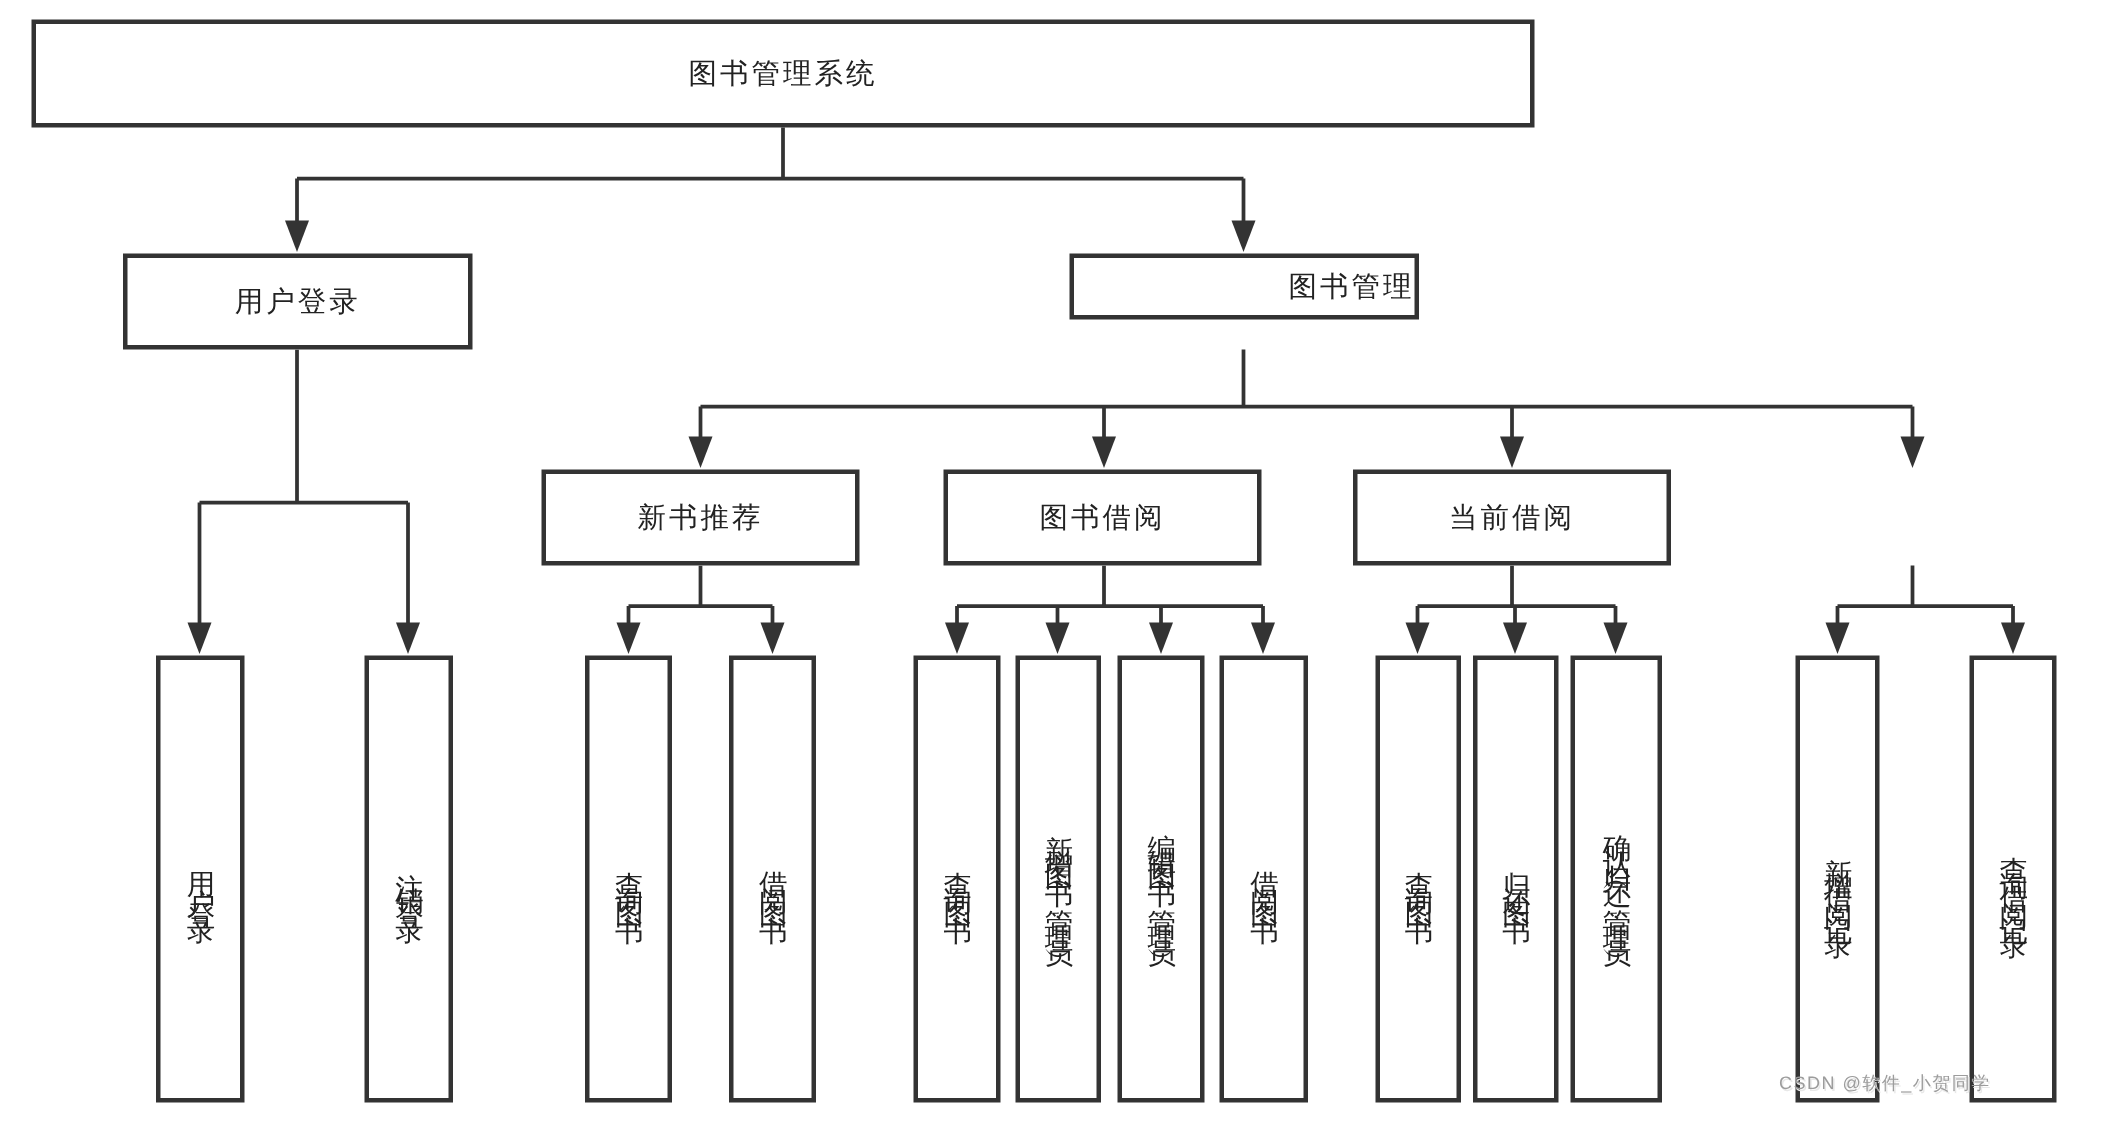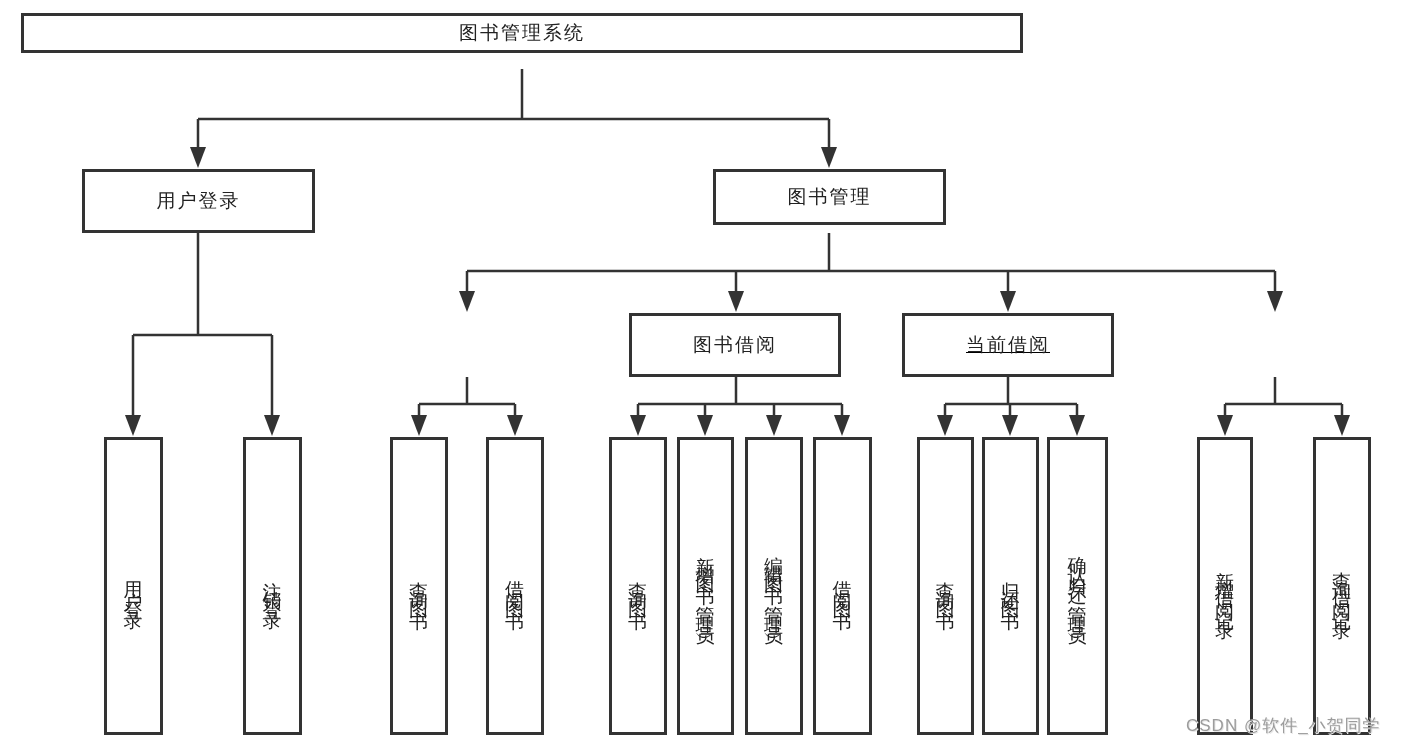--- a/index.html
+++ b/index.html
@@ -34,46 +34,46 @@
   }
   .vlabel {
     writing-mode: vertical-rl;
     text-orientation: mixed;
     font-size: 19px;
     line-height: 1;
     letter-spacing: 10px;
     color: #222222;
   }
   
-  .n-root  { left: 21px;  top: 13px;  width: 1002px; height: 40px; }
+  .n-root  { left: 21px;  top: 13px;  width: 1002px; height: 72px; }
   .n-muser { left: 82px;  top: 169px; width: 233px;  height: 64px; }
-  .n-mbook { left: 713px; top: 169px; width: 233px;  height: 56px; }
+  .n-mbook { left: 713px; top: 169px; width: 233px;  height: 44px; justify-content: flex-end; }
   .n-l3a   { left: 361px; top: 313px; width: 212px;  height: 64px; }
   .n-l3b   { left: 629px; top: 313px; width: 212px;  height: 64px; }
-  .n-l3c   { left: 902px; top: 313px; width: 212px;  height: 64px; text-decoration: underline; }
+  .n-l3c   { left: 902px; top: 313px; width: 212px;  height: 64px; }
   .n-l3d   { left: 1168px;top: 313px; width: 214px;  height: 64px; }
   .leaf    { top: 437px; height: 298px; }
   .n-b1  { left: 104px;  width: 59px; }
   .n-b2  { left: 243px;  width: 59px; }
   .n-b3  { left: 390px;  width: 58px; }
   .n-b4  { left: 486px;  width: 58px; }
   .n-b5  { left: 609px;  width: 58px; }
   .n-b6  { left: 677px;  width: 57px; }
   .n-b7  { left: 745px;  width: 58px; }
   .n-b8  { left: 813px;  width: 59px; }
   .n-b9  { left: 917px;  width: 57px; }
   .n-b10 { left: 982px;  width: 57px; }
   .n-b11 { left: 1047px; width: 61px; }
   .n-b12 { left: 1197px; width: 56px; }
   .n-b13 { left: 1313px; width: 58px; }
   .watermark {
     position: absolute;
     left: 1186px;
     top: 714px;
-    font-size: 17px;
+    font-size: 12px;
     letter-spacing: 1px;
     color: #9c9c9c;
     white-space: nowrap;
     z-index: 5;
     text-shadow: 1px 1px 0 #e8e8e8;
   }
 </style>
 </head>
 <body>
 
@@ -112,20 +112,23 @@
     <span class="hlabel">图书管理系统</span>
   </div>
 
   <div class="box n-muser">
     <span class="hlabel">用户登录</span>
   </div>
   <div class="box n-mbook">
     <span class="hlabel">图书管理</span>
   </div>
 
+  <div class="box n-l3a">
+    <span class="hlabel">新书推荐</span>
+  </div>
   <div class="box n-l3b">
     <span class="hlabel">图书借阅</span>
   </div>
   <div class="box n-l3c">
     <span class="hlabel">当前借阅</span>
   </div>
 
   <div class="box leaf n-b1">
     <span class="vlabel">用户登录</span>
   </div>

